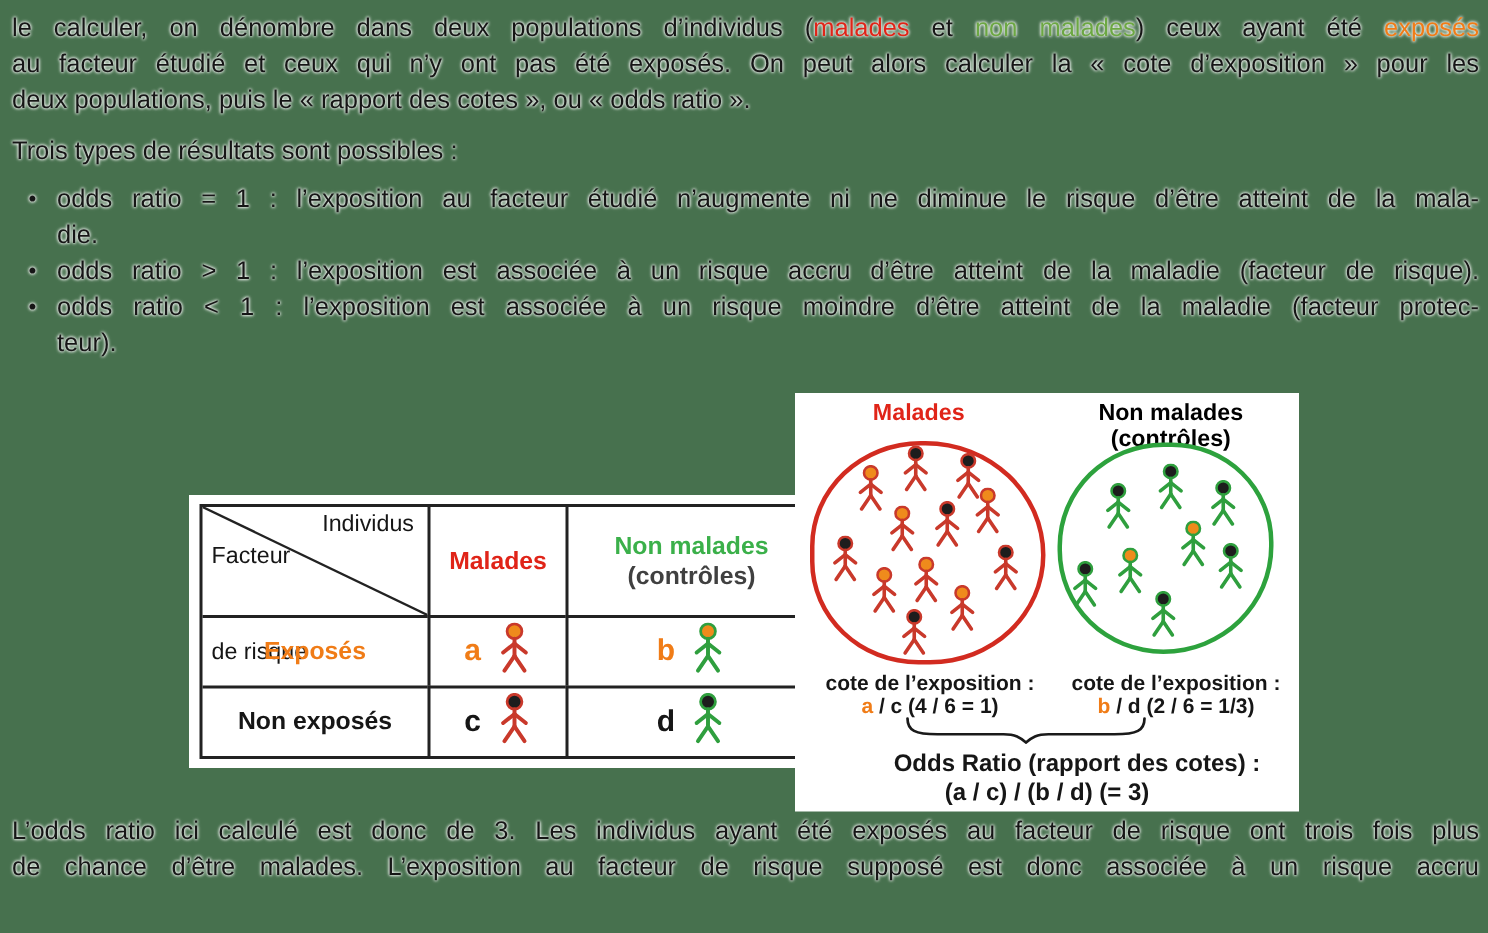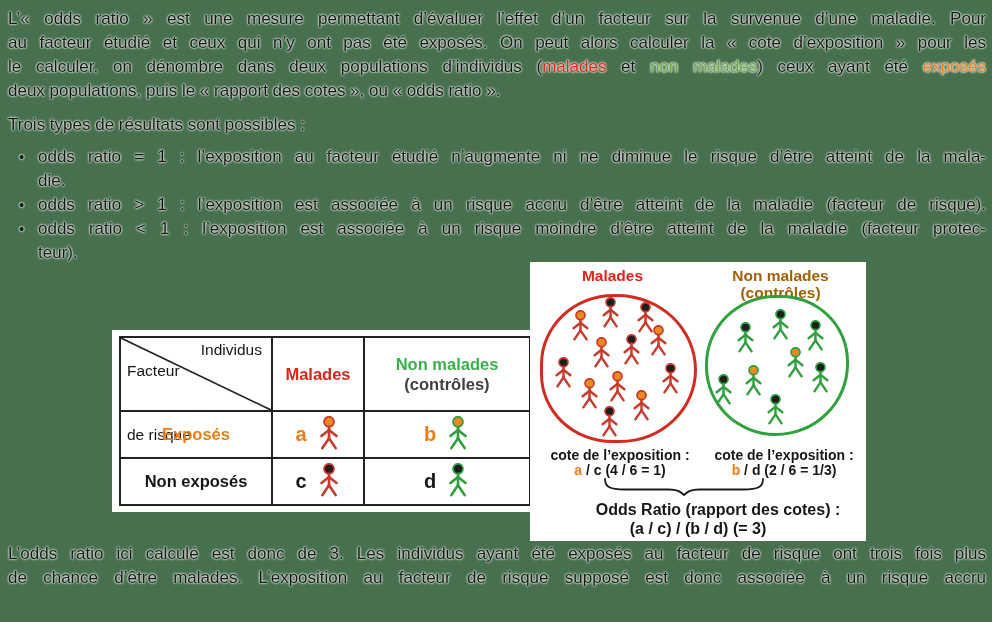--- a/index.html
+++ b/index.html
@@ -12,21 +12,21 @@
   .line{height:24px;line-height:24px;white-space:nowrap;}
   .line.j{white-space:normal;text-align:justify;text-align-last:justify;}
   .heading{margin-top:10px;}
   .bullets{margin-top:8px;}
   .bullet-row{display:flex;}
   .bullet-dot{width:30px;padding-left:11px;box-sizing:border-box;line-height:24px;font-size:15px;}
   .bullet-text{flex:1;min-width:0;}
   .bottom{position:absolute;left:8px;top:542px;width:978px;}
 
   
-  .table-box{position:absolute;left:112px;top:330px;width:426px;height:182px;background:#fff;}
+  .table-box{position:absolute;left:126px;top:330px;width:426px;height:182px;background:#fff;}
   .tgrid{position:absolute;left:7px;top:6px;right:7px;bottom:6px;border:2px solid #222;
          display:grid;grid-template-columns:150px 92px auto;grid-template-rows:72px 47px auto;}
   .cell{position:relative;display:flex;align-items:center;justify-content:center;}
   .bl{border-left:2px solid #222;}
   .bt{border-top:2px solid #222;}
   .corner-svg{position:absolute;left:0;top:0;width:100%;height:100%;}
   .corner-top{position:absolute;top:3px;right:9px;font-size:15.5px;}
   .corner-l1{position:absolute;left:6px;top:24px;font-size:15.5px;}
   .corner-l2{position:absolute;left:6px;top:44px;font-size:15.5px;margin-top:44px;}
   .th{font-weight:bold;font-size:16.5px;text-align:center;line-height:20px;}
@@ -50,23 +50,22 @@
   .odds1{position:absolute;left:0;top:239px;width:100%;text-align:center;font-weight:bold;font-size:16px;padding-left:20px;}
   .odds2{position:absolute;left:0;top:258px;width:100%;text-align:center;font-weight:bold;font-size:16px;}
 </style>
 </head>
 <body>
 
 <div class="page">
 
   <div class="flow halo">
     <div class="para">
-        <div class="line j"><span>L’« odds ratio » est une mesure permettant d’évaluer l’effet d’un facteur sur la survenue d’une maladie. Pour</span></div>
+        <div class="line j"><span>le calculer, on dénombre dans deux populations d’individus (</span><span style="color: rgb(224, 36, 24);">malades</span><span> et </span><span style="color: rgb(108, 167, 67);">non malades</span><span>) ceux ayant été </span><span style="color: rgb(240, 124, 23);">exposés</span></div>
         <div class="line j"><span>au facteur étudié et ceux qui n’y ont pas été exposés. On peut alors calculer la « cote d’exposition » pour les</span></div>
-        <div class="line j"><span>le calculer, on dénombre dans deux populations d’individus (</span><span style="color: rgb(224, 36, 24);">malades</span><span> et </span><span style="color: rgb(108, 167, 67);">non malades</span><span>) ceux ayant été </span><span style="color: rgb(240, 124, 23);">exposés</span></div>
         <div class="line"><span>deux populations, puis le « rapport des cotes », ou « odds ratio ».</span></div>
       </div>
     <div class="para heading">
         <div class="line"><span>Trois types de résultats sont possibles :</span></div>
       </div>
     <div class="bullets">
       <div class="bullet-row">
         <span class="bullet-dot">•</span>
         <div class="bullet-text para">
             <div class="line j"><span>odds ratio = 1 : l’exposition au facteur étudié n’augmente ni ne diminue le risque d’être atteint de la mala-</span></div>
@@ -166,21 +165,21 @@
       <line x1="10.5" y1="20.3" x2="4.4" y2="29.3"></line>
       <line x1="10.5" y1="20.3" x2="16.6" y2="29.3"></line>
     </g>
             </svg></span>
       </div>
     </div>
   </div>
 
   <div class="diagram-box">
     <div class="dg-title left" style="color: rgb(224, 36, 24);">Malades</div>
-    <div class="dg-title right" style="color: #a16207;">Non malades (contrôles)</div>
+    <div class="dg-title right" style="color: #000000;">Non malades (contrôles)</div>
 
     <div class="circle red" style="border-color: rgb(210, 43, 32);">
         <span class="fig" style="left:27px;top:13px"><svg width="21" height="31" viewBox="0 0 21 31">
     <circle cx="10.5" cy="5.3" r="4.5" fill="#ef8b1c" stroke="#c9392b" stroke-width="1.7"></circle>
     <g stroke="#c9392b" stroke-width="2.4" stroke-linecap="round" fill="none">
       <line x1="10.5" y1="9.8" x2="10.5" y2="20.3"></line>
       <line x1="10.5" y1="12.8" x2="3.6" y2="18.2"></line>
       <line x1="10.5" y1="12.8" x2="17.4" y2="18.2"></line>
       <line x1="10.5" y1="20.3" x2="4.4" y2="29.3"></line>
       <line x1="10.5" y1="20.3" x2="16.6" y2="29.3"></line>

